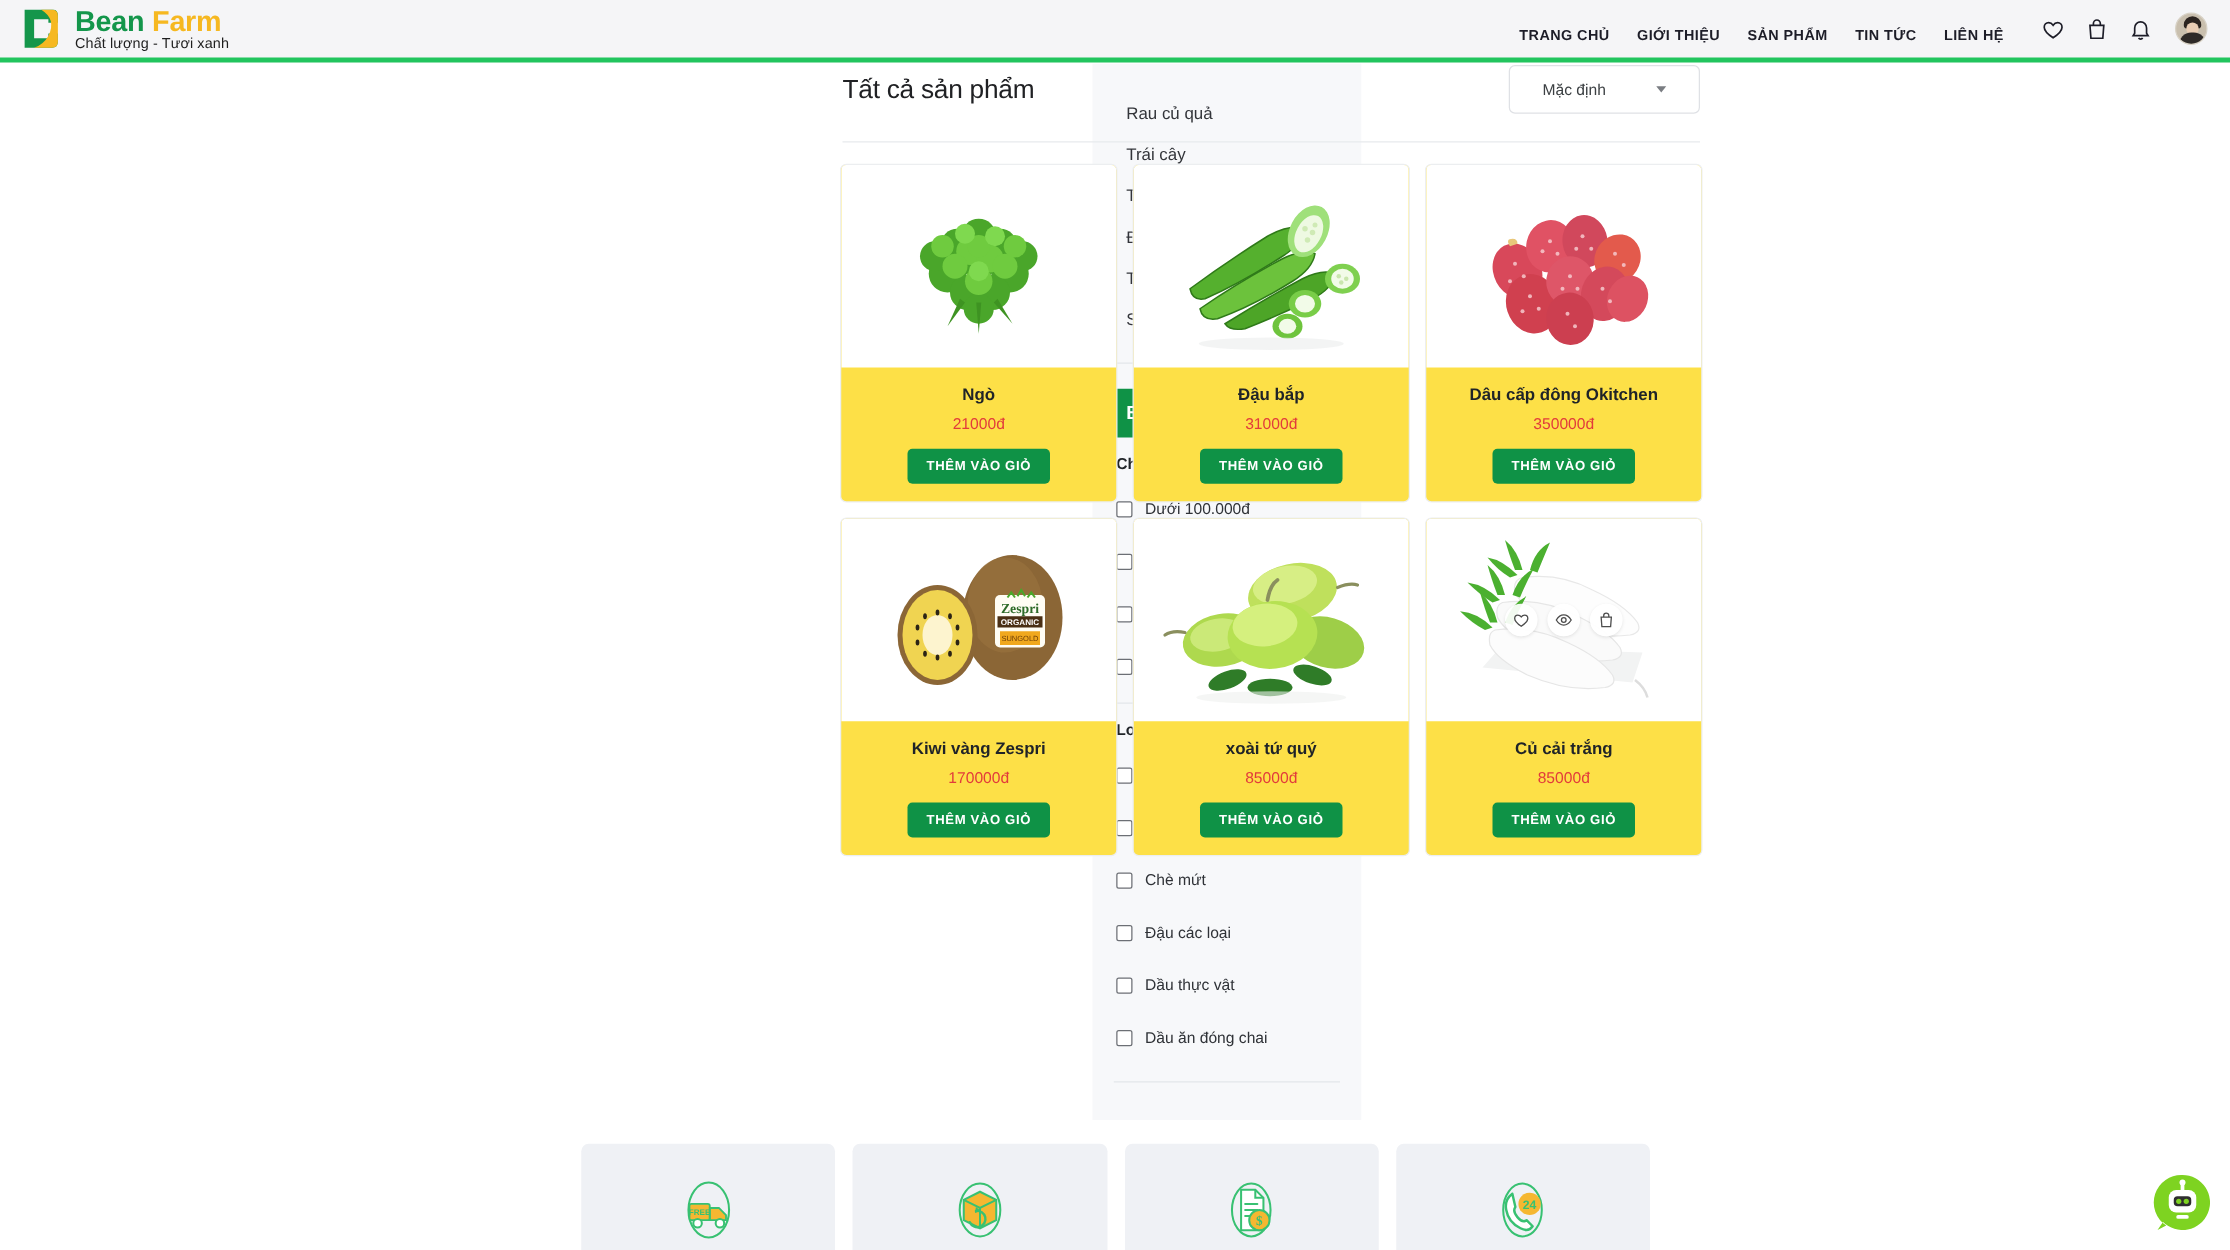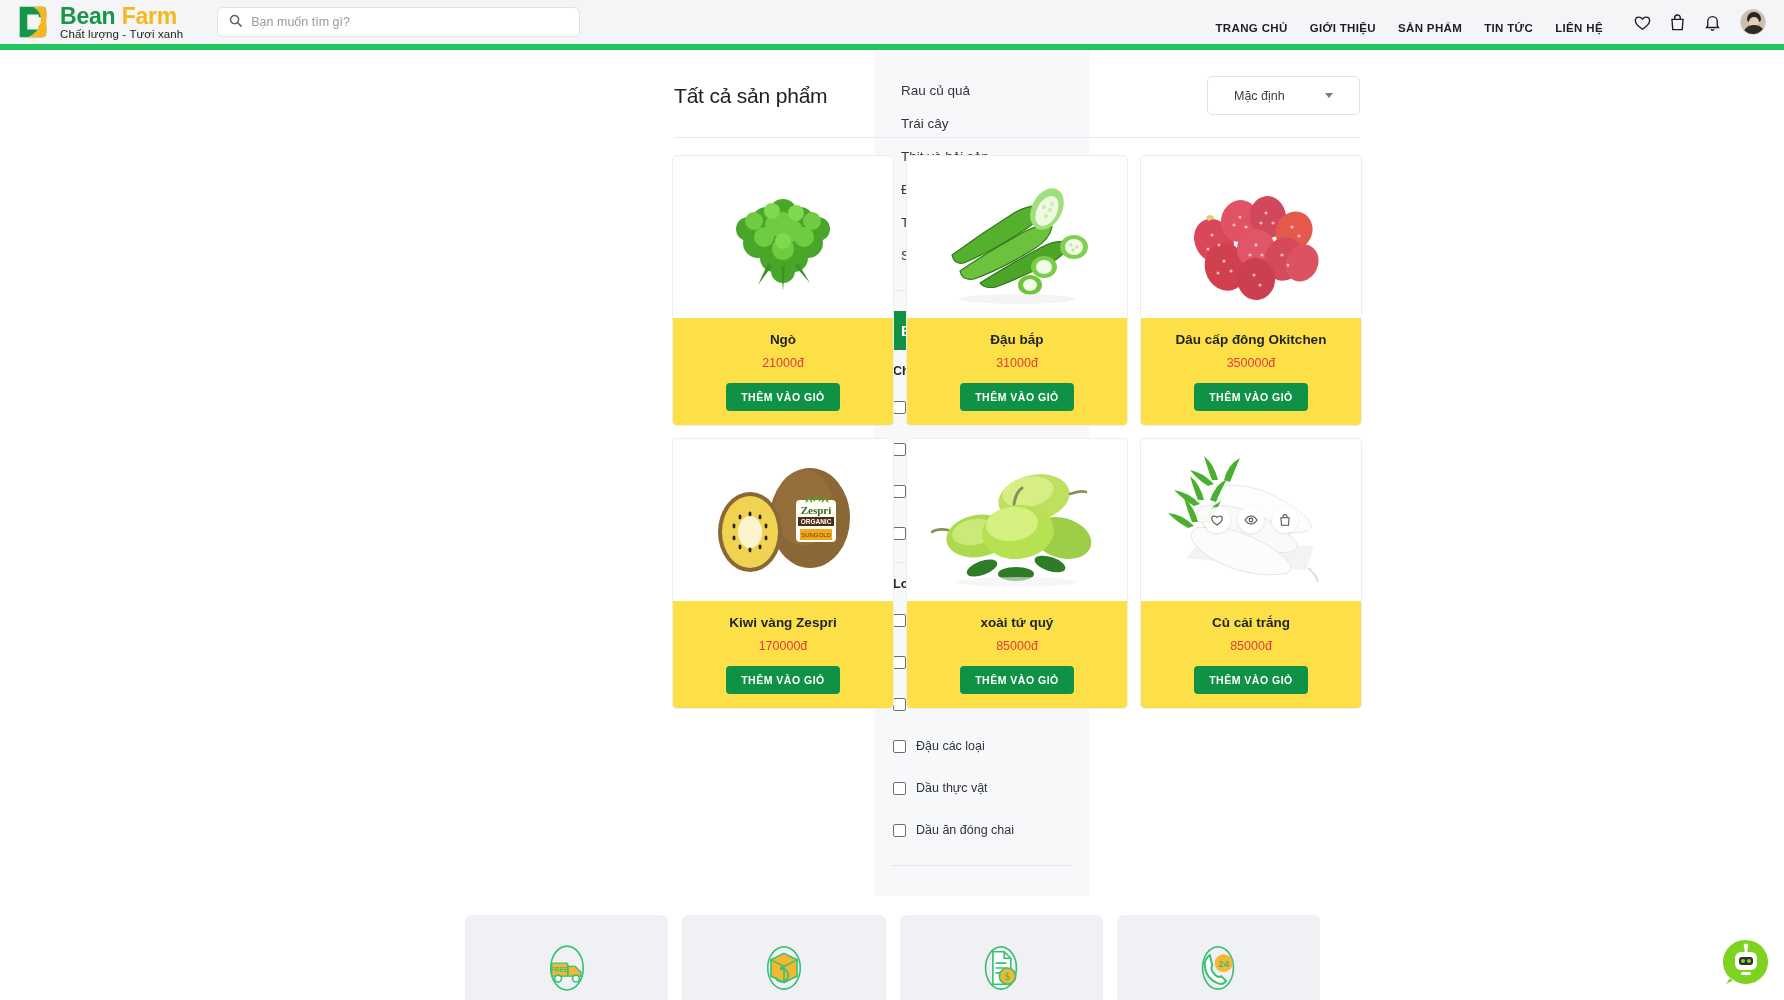--- a/index.html
+++ b/index.html
@@ -14,21 +14,21 @@
   }
 
   
   .header {
     height: 50px;
     background: #f5f5f7;
     display: flex;
     align-items: center;
     padding: 0 18px 0 14px;
     position: relative;
-    border-bottom: 6px solid #22c55e;
+    border-bottom: 4px solid #22c55e;
   }
   .logo-wrap { display: flex; align-items: center; gap: 8px; }
   .logo-mark { width: 38px; height: 38px; flex: 0 0 38px; }
   .logo-text { line-height: 1; padding-top: 1px; }
   .logo-title { font-size: 23px; font-weight: 700; letter-spacing: -0.2px; }
   .logo-title .bean { color: #14964b; }
   .logo-title .farm { color: #f6b821; }
   .logo-sub {
     font-size: 11.5px; color: #1e1e1e; margin-top: 1px;
     letter-spacing: 0.1px; font-weight: 500;
@@ -123,21 +123,21 @@
     width: 13px; height: 13px; flex: 0 0 13px;
     border: 1.4px solid #6c6f75; border-radius: 2px; background: #fff;
   }
   .check-text { font-size: 12.5px; color: #2f3237; }
   .filter-sep { height: 1px; background: #e4e6ea; margin: 16px 4px 0 4px; }
 
   
   .main {
     position: absolute;
     left: 672px;
-    top: 65px;
+    top: 41px;
     width: 690px;
     padding-top: 11px;
   }
   .main-head {
     display: flex; align-items: center; justify-content: space-between;
     padding: 0 2px 0 2px;
   }
   .page-title { font-size: 21px; font-weight: 400; color: #202124; letter-spacing: -0.2px; }
   .sort-select {
     width: 153px; height: 39px;
@@ -238,29 +238,20 @@
     </span>
     <span class="logo-text">
       <span class="logo-title">
         <span class="bean">Bean</span>
         <span class="farm">Farm</span>
       </span>
       <div class="logo-sub">Chất lượng - Tươi xanh</div>
     </span>
   </div>
 
-  <div class="search-box">
-    <span>
-      <svg width="15" height="15" viewBox="0 0 24 24" fill="none" stroke="#5f6368" stroke-width="2.4" stroke-linecap="round">
-          <circle cx="10.5" cy="10.5" r="6.5"></circle>
-          <path d="M15.5 15.5 L21 21"></path>
-        </svg>
-    </span>
-    <input type="text" placeholder="Bạn muốn tìm gì?" style="">
-  </div>
 
   <nav class="nav">
     <a class="nav-link" href="#">TRANG CHỦ</a>
     <a class="nav-link" href="#">GIỚI THIỆU</a>
     <a class="nav-link" href="#">SẢN PHẨM</a>
     <a class="nav-link" href="#">TIN TỨC</a>
     <a class="nav-link" href="#">LIÊN HỆ</a>
 
     <div class="nav-icons">
       <span class="nav-icon">

